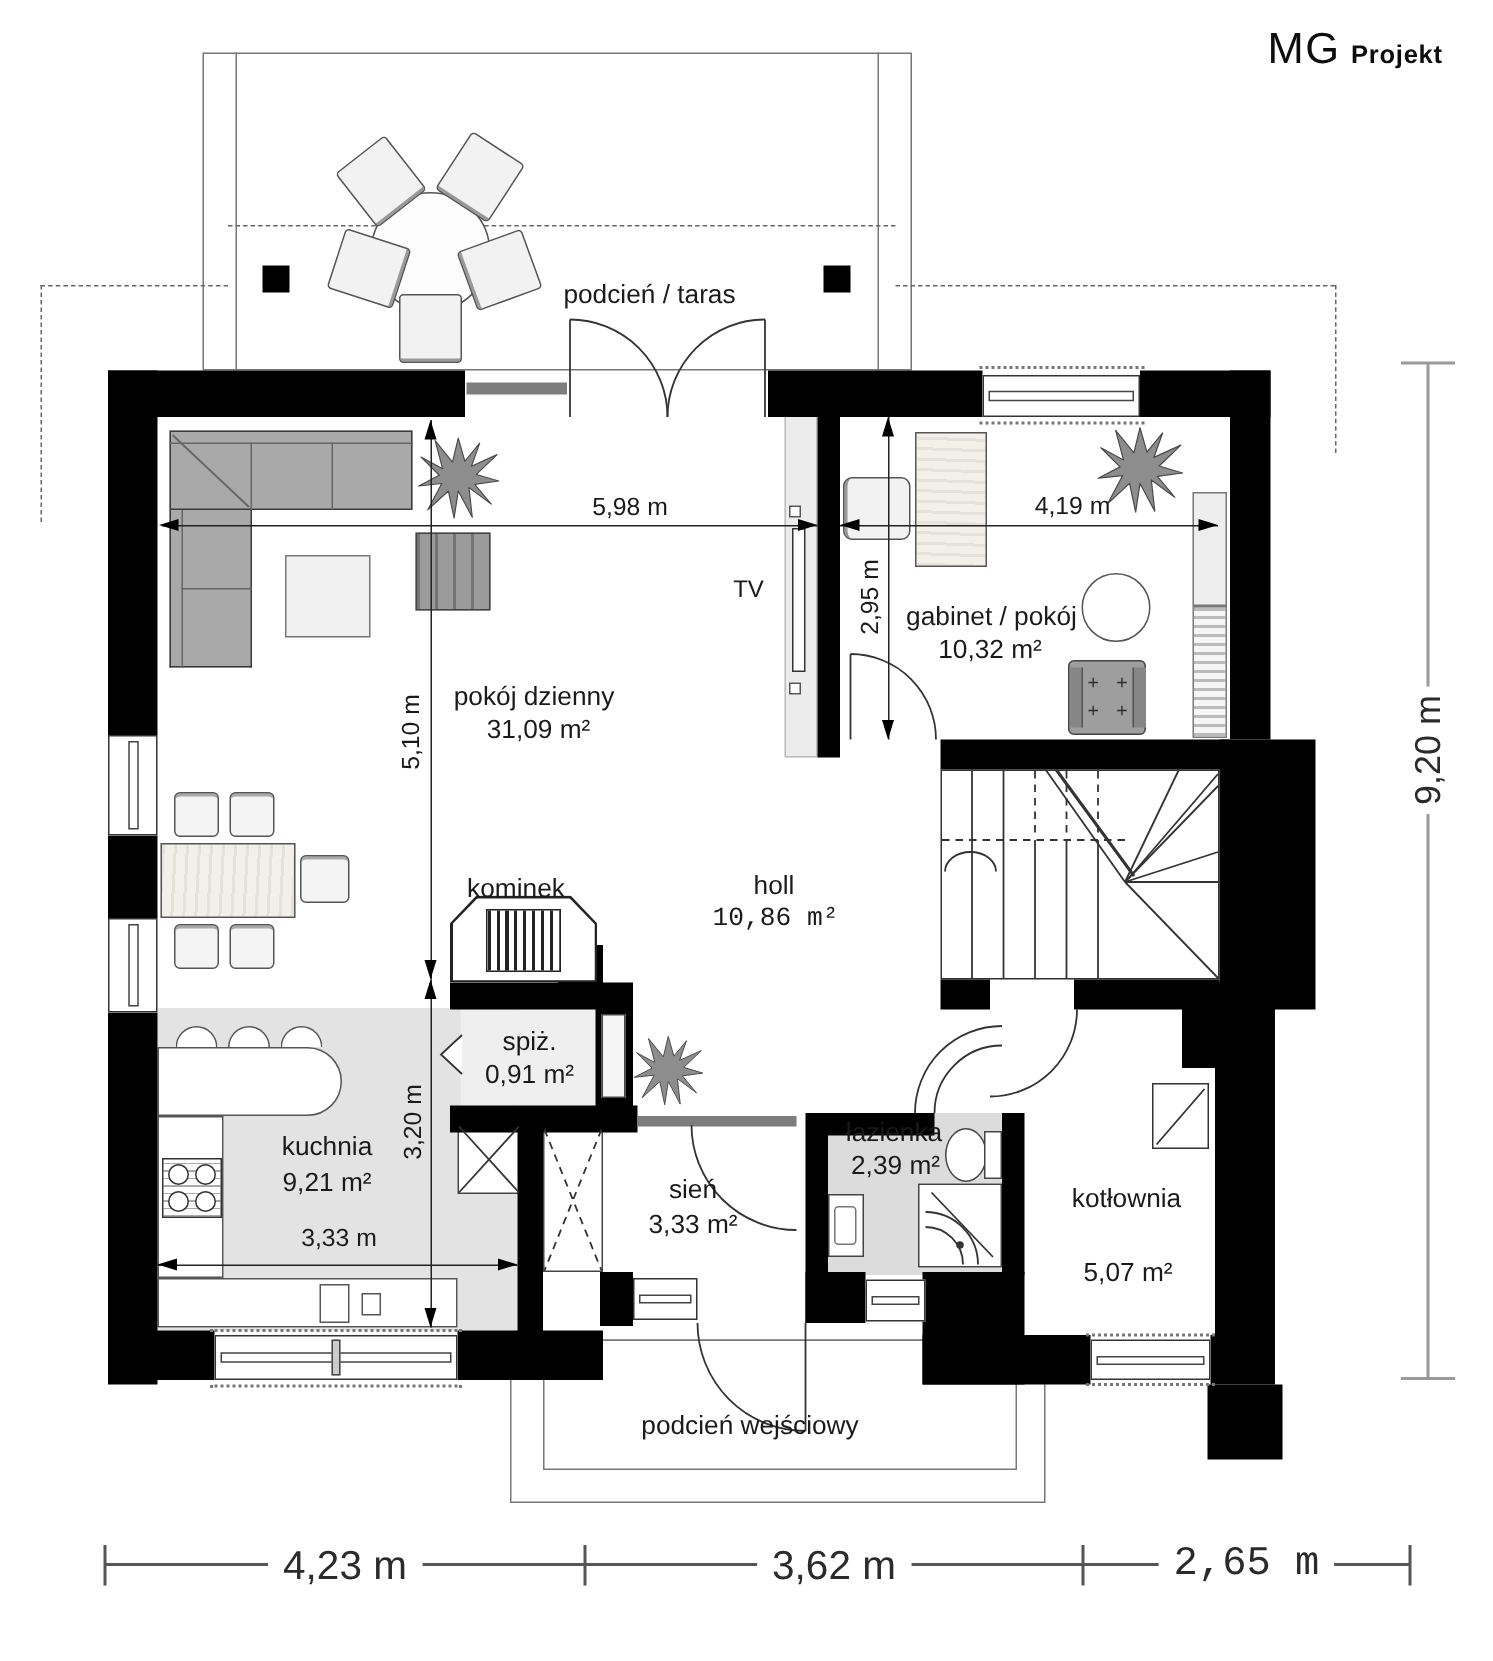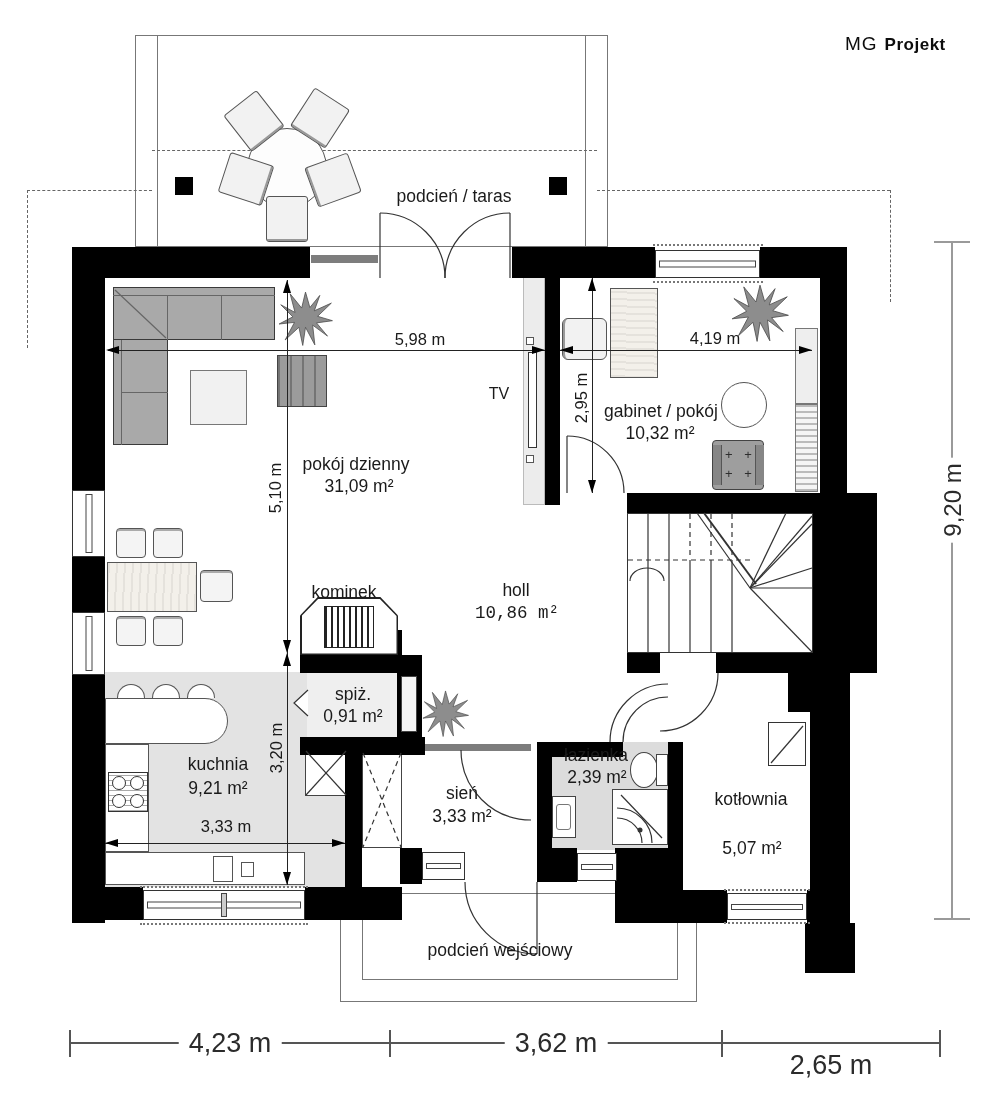--- a/index.html
+++ b/index.html
@@ -31,21 +31,21 @@
   .arw.d{border-left:4px solid transparent;border-right:4px solid transparent;border-top:13px solid #000;}
   .chair{background:#f4f4f4;border:1px solid #555;border-radius:4px;box-shadow:inset 0 3px 0 -1px #aaa;}
   .tchair{width:42px;height:46px;background:#f2f2f2;border:1px solid #555;border-radius:3px;
           box-shadow:inset 0 -6px 0 -4px #999;}
   .sofa{background:#a9a9a9;border:1.5px solid #3a3a3a;}
   .sofaline{background:#666;}
   .wood{background:#f3f0ea;border:1px solid #555;
         background-image:repeating-linear-gradient(93deg, rgba(0,0,0,0.06) 0 2px, transparent 2px 8px);}
   .svgov{position:absolute;left:0;top:0;pointer-events:none;}
   .logo{position:absolute;left:845px;top:17px;display:flex;align-items:baseline;gap:7px;color:#0d0d0d;}
-  .logo .mg{font-size:19px;letter-spacing:1px;font-weight:400;margin-top:16px;}
+  .logo .mg{font-size:29px;letter-spacing:1px;font-weight:400;}
   .logo .pj{font-size:17px;font-weight:bold;letter-spacing:0.5px;}
 </style>
 </head>
 <body>
 
 <div class="plan">
 
   <div class="thin" style="left:135px;top:35px;width:473px;height:212px;"></div>
   <div class="ln" style="left:157px;top:35px;width:1px;height:212px;background:#777;"></div>
   <div class="ln" style="left:585px;top:35px;width:1px;height:212px;background:#777;"></div>
@@ -286,21 +286,21 @@
   <div class="gdl" style="left:951px;top:242px;width:2px;height:678px;"></div>
   <div class="gdl" style="left:934px;top:241px;width:36px;height:2px;"></div>
   <div class="gdl" style="left:934px;top:918px;width:36px;height:2px;"></div>
 
   <div class="ln" style="left:70px;top:1042px;width:870px;height:2px;"></div>
   <div class="ln" style="left:69px;top:1030px;width:2px;height:27px;"></div>
   <div class="ln" style="left:389px;top:1030px;width:2px;height:27px;"></div>
   <div class="ln" style="left:721px;top:1030px;width:2px;height:27px;"></div>
   <div class="ln" style="left:939px;top:1030px;width:2px;height:27px;"></div>
 
-  <div class="lbl" style="left:454px;top:196px;text-align:center;">podcień / taras</div>
+  <div class="lbl" style="left:433px;top:196px;text-align:center;">podcień / taras</div>
   <div class="lbl" style="left:356px;top:464px;">pokój dzienny</div>
   <div class="lbl" style="left:359px;top:486px;">31,09 m²</div>
   <div class="lbl" style="left:499px;top:394px;font-size:16px;">TV</div>
   <div class="lbl" style="left:661px;top:411px;">gabinet / pokój</div>
   <div class="lbl" style="left:660px;top:433px;">10,32 m²</div>
   <div class="lbl" style="left:516px;top:590px;">holl</div>
   <div class="lbl" style="left:517px;top:613px;font-family:Liberation Mono, monospace;">10,86 m²</div>
   <div class="lbl" style="left:344px;top:592px;">kominek</div>
   <div class="lbl" style="left:353px;top:694px;">spiż.</div>
   <div class="lbl" style="left:353px;top:716px;">0,91 m²</div>
@@ -316,20 +316,20 @@
 
   <div class="lbl dlbl" style="left:420px;top:339px;">5,98 m</div>
   <div class="lbl dlbl" style="left:715px;top:338px;">4,19 m</div>
   <div class="lbl dlbl rot" style="left:581px;top:398px;">2,95 m</div>
   <div class="lbl dlbl rot" style="left:275px;top:488px;">5,10 m</div>
   <div class="lbl dlbl rot" style="left:276px;top:748px;">3,20 m</div>
   <div class="lbl dlbl" style="left:226px;top:826px;">3,33 m</div>
   <div class="lbl rot rdim" style="left:953px;top:500px;">9,20 m</div>
   <div class="lbl bdim" style="left:230px;top:1044px;">4,23 m</div>
   <div class="lbl bdim" style="left:556px;top:1044px;">3,62 m</div>
-  <div class="lbl bdim" style="left:831px;top:1066px;">2,65 m</div>
+  <div class="lbl bdim" style="left:831px;top:1044px;font-family:Liberation Mono, monospace;">2,65 m</div>
 
   <div class="logo">
     <span class="mg">MG</span>
     <span class="pj">Projekt</span>
   </div>
 
 </div>
 
 </body></html>

